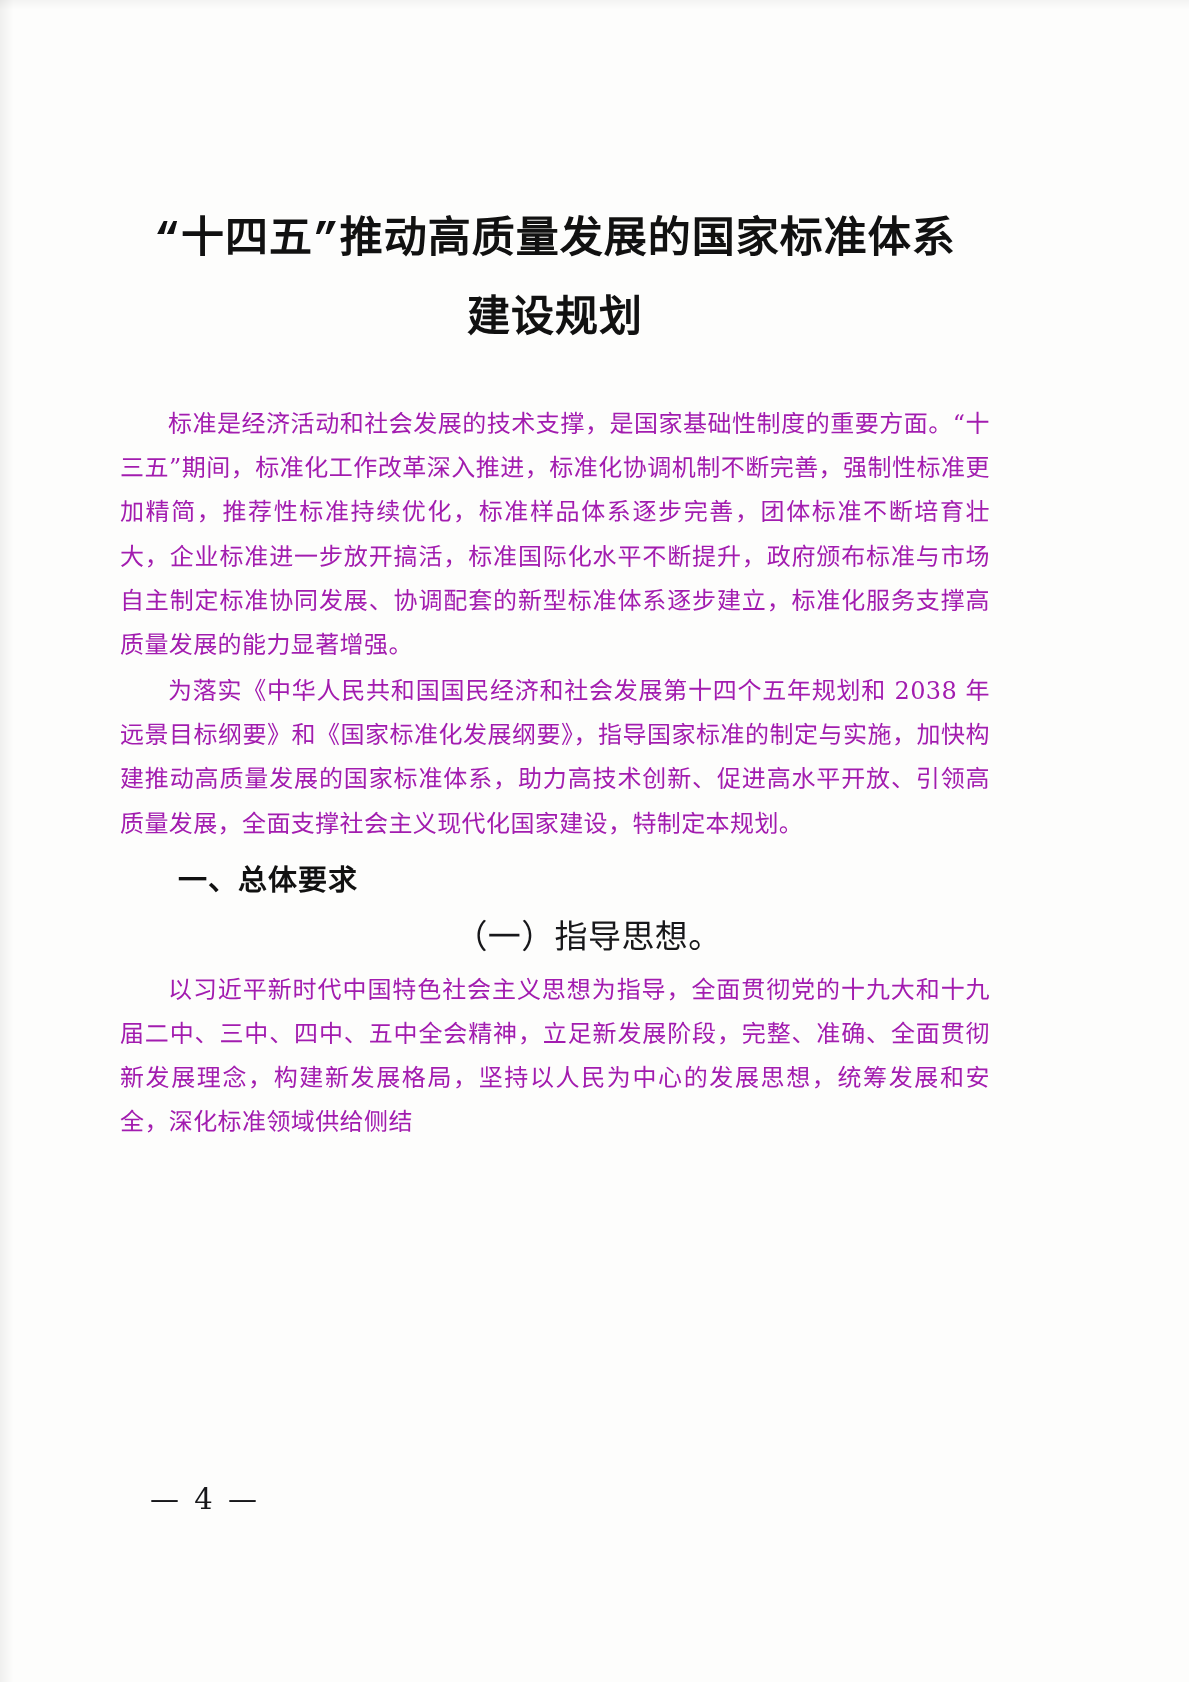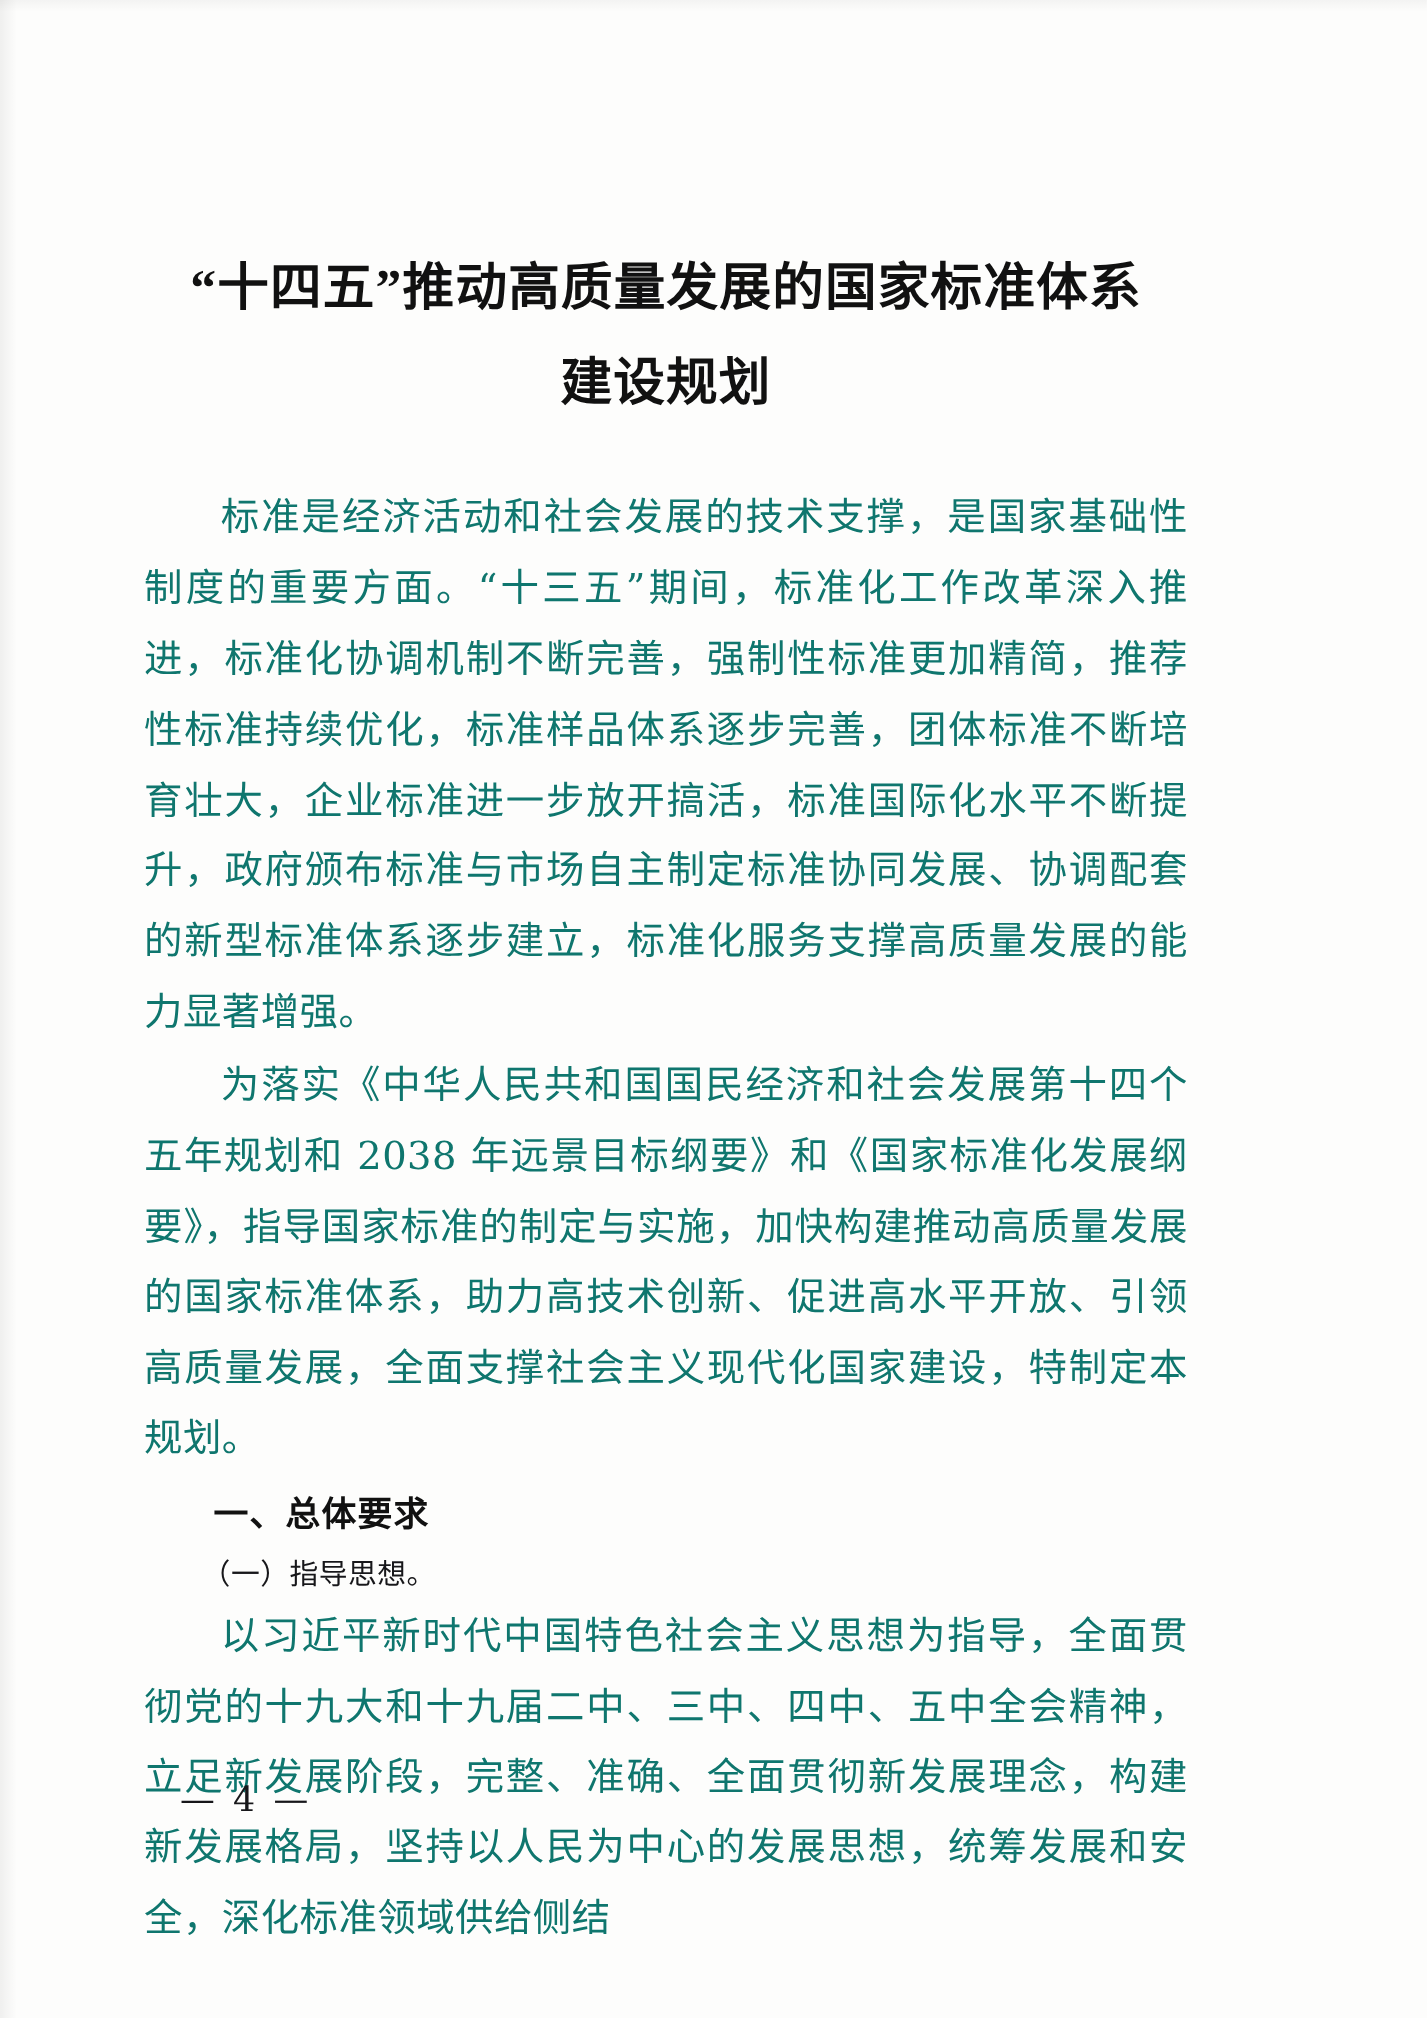--- a/index.html
+++ b/index.html
@@ -22,65 +22,66 @@
     height: 1682px;
     background: #fdfdfc;
   }
   .content {
     position: absolute;
     left: 120px;
     top: 210px;
     width: 870px;
   }
   .doc-title {
-    font-family: Liberation Serif, serif;
+    font-family: Liberation Mono, monospace;
     font-weight: bold;
     font-size: 43px;
     line-height: 1.42;
     text-align: center;
     letter-spacing: 1px;
     color: #111111;
     margin: 0 0 0 0;
     padding: 0 18px;
   }
   .title-line {
     display: block;
   }
   .title-line.second {
     margin-top: 18px;
   }
   .body-block {
     margin-top: 52px;
   }
   p.para {
-    font-size: 32px;
+    font-size: 24px;
     line-height: 1.84;
     text-align: justify;
     text-justify: inter-ideograph;
     margin: 0 0 2px 0;
     text-indent: 2em;
     letter-spacing: 0.4px;
-    color: #0f766e;
+    color: #a21caf;
   }
   p.heading1 {
     font-size: 29px;
     font-weight: bold;
     line-height: 1.84;
     margin: 8px 0 0 0;
     text-indent: 2em;
     letter-spacing: 1px;
     color: #111111;
   }
   p.heading2 {
-    font-size: 24px;
+    font-size: 33px;
     line-height: 1.84;
     margin: 0;
     text-indent: 2em;
     letter-spacing: 0.4px;
     color: #17171a;
+    text-align: center;
   }
   .page-number {
     position: absolute;
     left: 150px;
     top: 1482px;
     font-size: 29px;
     letter-spacing: 3px;
     color: #17171a;
   }
   .edge-shadow-left {

